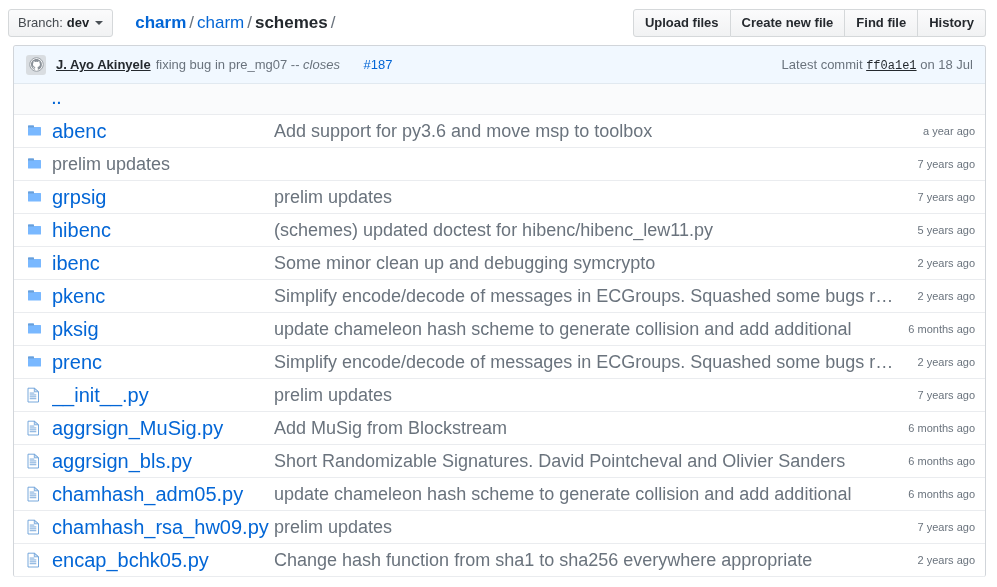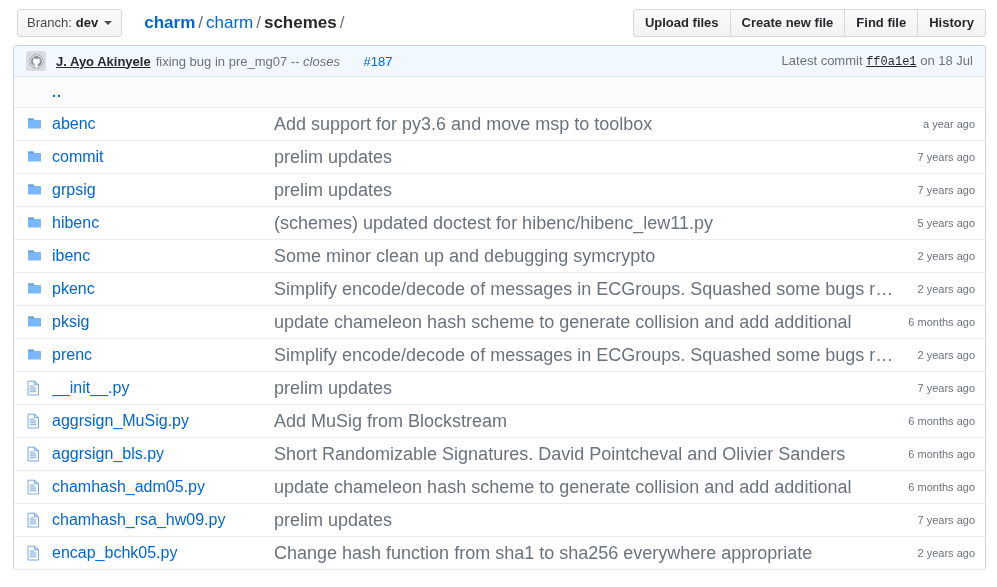--- a/index.html
+++ b/index.html
@@ -11,21 +11,21 @@
     font-size: 14px;
     color: #24292e;
     overflow: hidden;
   }
 
   
   .toolbar {
     height: 45px;
     display: flex;
     align-items: center;
-    padding: 0 11px 0 17px;
+    padding: 0 11px 0 8px;
   }
 
   .branch-btn {
     display: inline-flex;
     align-items: center;
     height: 28px;
     padding: 0 9px;
     border: 1px solid #d5d8da;
     border-radius: 3px;
     background: linear-gradient(#fbfbfc, #f1f2f3);
@@ -90,21 +90,21 @@
     border: 1px solid #d1d5da;
     border-radius: 3px;
     border-bottom: none;
     overflow: hidden;
   }
 
   
   .commit-bar {
     background: #f1f8ff;
     border-bottom: 1px solid #e1e9f0;
-    height: 31px;
+    height: 38px;
     display: flex;
     align-items: center;
     padding: 0 10px 0 12px;
   }
   .avatar {
     width: 20px; height: 20px;
     border-radius: 3px;
     background: #d9dde1;
     display: inline-flex;
     align-items: center;
@@ -174,21 +174,21 @@
   .row .name-cell {
     width: 222px;
     flex: 0 0 222px;
     white-space: nowrap;
     overflow: hidden;
     text-overflow: ellipsis;
   }
   .row .name-cell a {
     color: #0366d6;
     text-decoration: none;
-    font-size: 16px;
+    font-size: 20px;
     cursor: pointer;
     margin-top: 28px;
   }
   .row .msg-cell {
     flex: 1 1 auto;
     min-width: 0;
     color: #6a737d;
     font-size: 18px;
     white-space: nowrap;
     overflow: hidden;
@@ -266,21 +266,20 @@
         <span class="msg-cell">Add support for py3.6 and move msp to toolbox</span>
         <span class="age-cell">a year ago</span>
       </div>
       <div class="row">
         <span class="icon-cell">
           <svg class="ico" width="16" height="16" viewBox="0 0 14 16" aria-hidden="true">
             <path fill="#79b8ff" d="M13 4H7V3c0-.33-.25-.59-.59-.59H1.59C1.25 2.41 1 2.67 1 3v9c0 .33.25.59.59.59h11.82c.34 0 .59-.26.59-.59V4.59C14 4.25 13.75 4 13 4z"></path>
             <path fill="#6a9fd8" d="M6.41 2.41H1.59C1.25 2.41 1 2.67 1 3v1.6h5.99V3c0-.33-.25-.59-.58-.59z"></path>
           </svg>
         </span>
-        <span class="name-cell"><a href="#">commit</a></span>
         <span class="msg-cell">prelim updates</span>
         <span class="age-cell">7 years ago</span>
       </div>
       <div class="row">
         <span class="icon-cell">
           <svg class="ico" width="16" height="16" viewBox="0 0 14 16" aria-hidden="true">
             <path fill="#79b8ff" d="M13 4H7V3c0-.33-.25-.59-.59-.59H1.59C1.25 2.41 1 2.67 1 3v9c0 .33.25.59.59.59h11.82c.34 0 .59-.26.59-.59V4.59C14 4.25 13.75 4 13 4z"></path>
             <path fill="#6a9fd8" d="M6.41 2.41H1.59C1.25 2.41 1 2.67 1 3v1.6h5.99V3c0-.33-.25-.59-.58-.59z"></path>
           </svg>
         </span>

